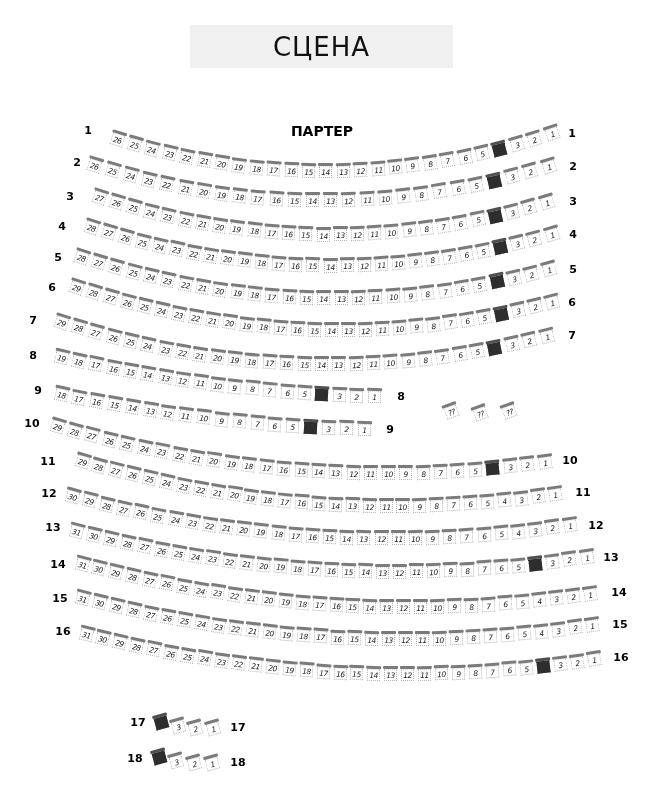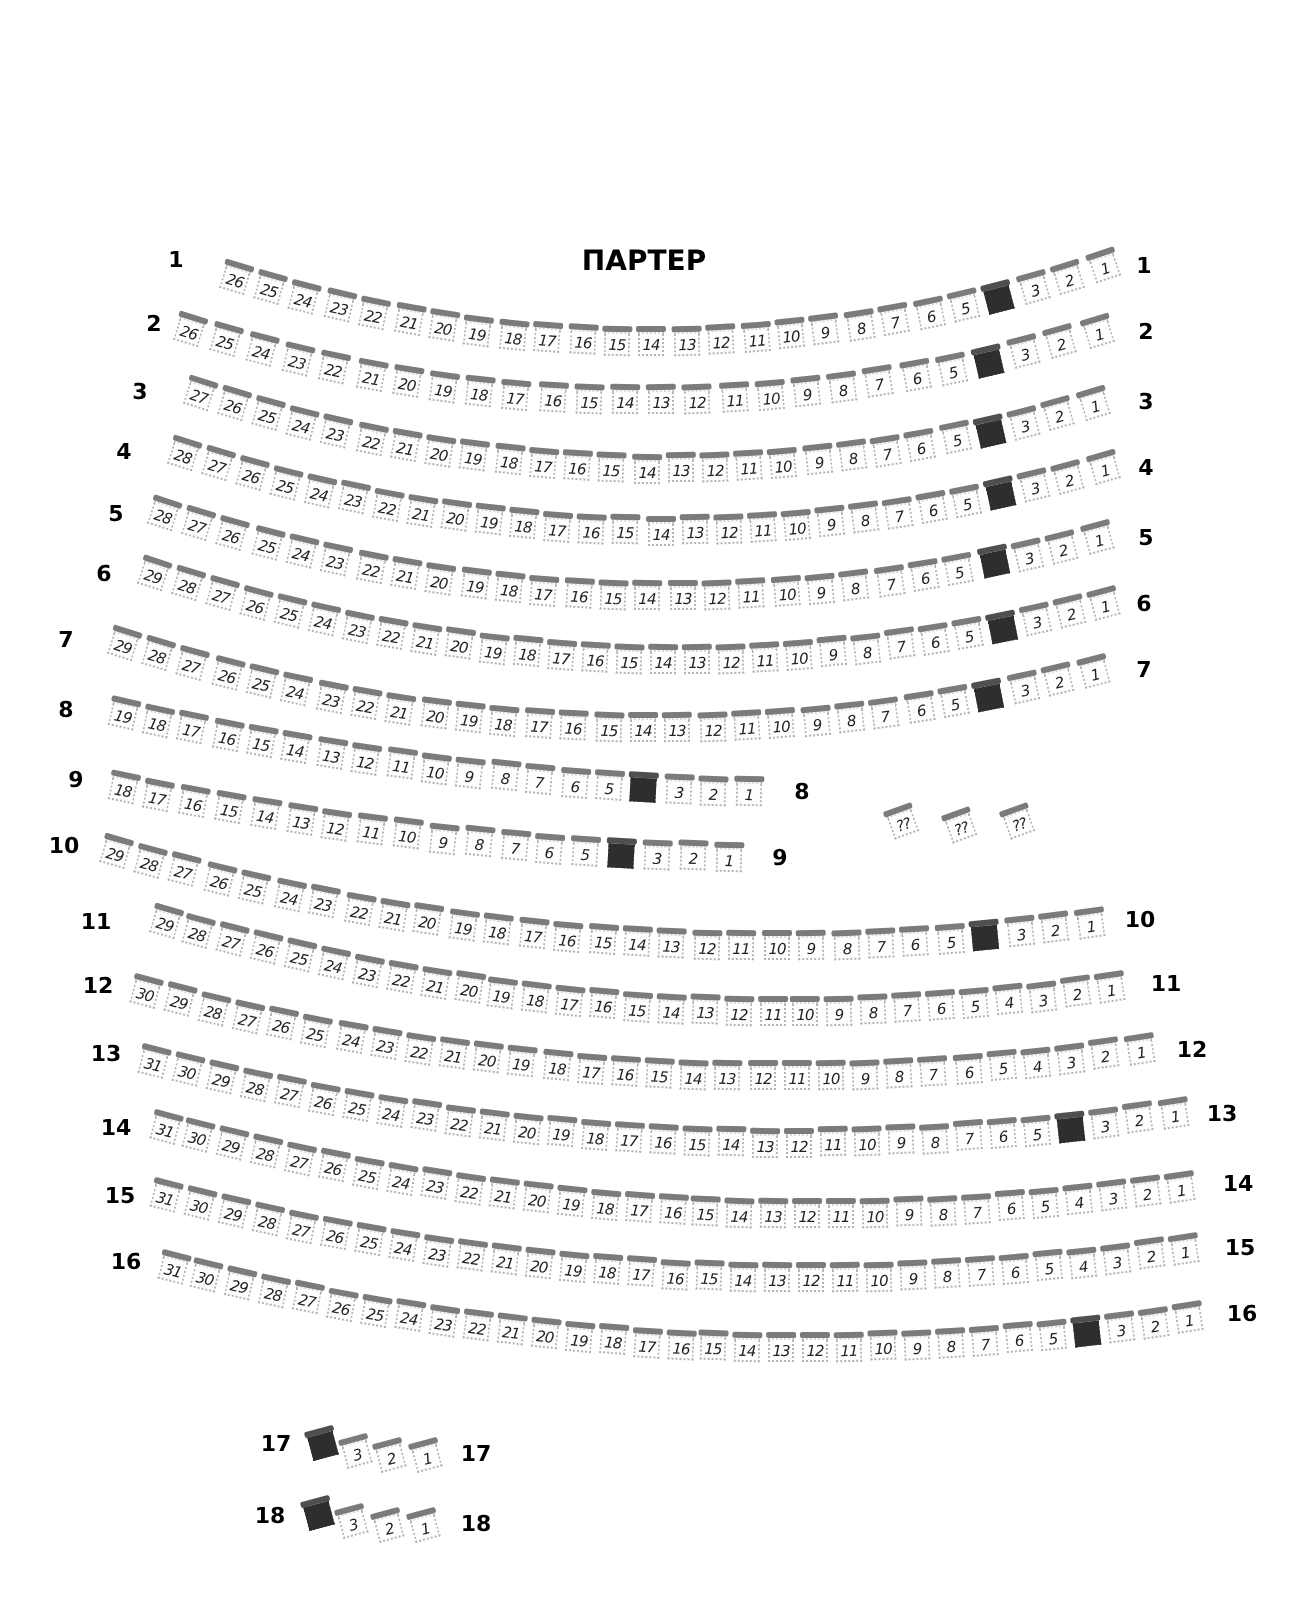--- a/index.html
+++ b/index.html
@@ -20,20 +20,23 @@
   .seat .num { position:absolute; left:0; top:0; width:100%; height:100%;
                display:flex; align-items:center; justify-content:center;
                font-size:7.5px; color:#222; font-style:italic; letter-spacing:-0.5px; }
   .seat.occupied { background:#2e2e2e; border-color:#2e2e2e; }
   .seat.occupied .bar { background:#4f4f4f; }
 </style>
 </head>
 <body>
 
 <div class="canvas">
+  <div class="stage">
+    <span>СЦЕНА</span>
+  </div>
   <div class="section-title">ПАРТЕР</div>
   <div>
       <div class="seat" style="left: 110.5px; top: 134px; transform: rotate(17.1deg);">
         <div class="bar"></div>
         <div class="num">26</div>
       </div>
       <div class="seat" style="left: 127.9px; top: 139.136px; transform: rotate(15.8deg);">
         <div class="bar"></div>
         <div class="num">25</div>
       </div>

